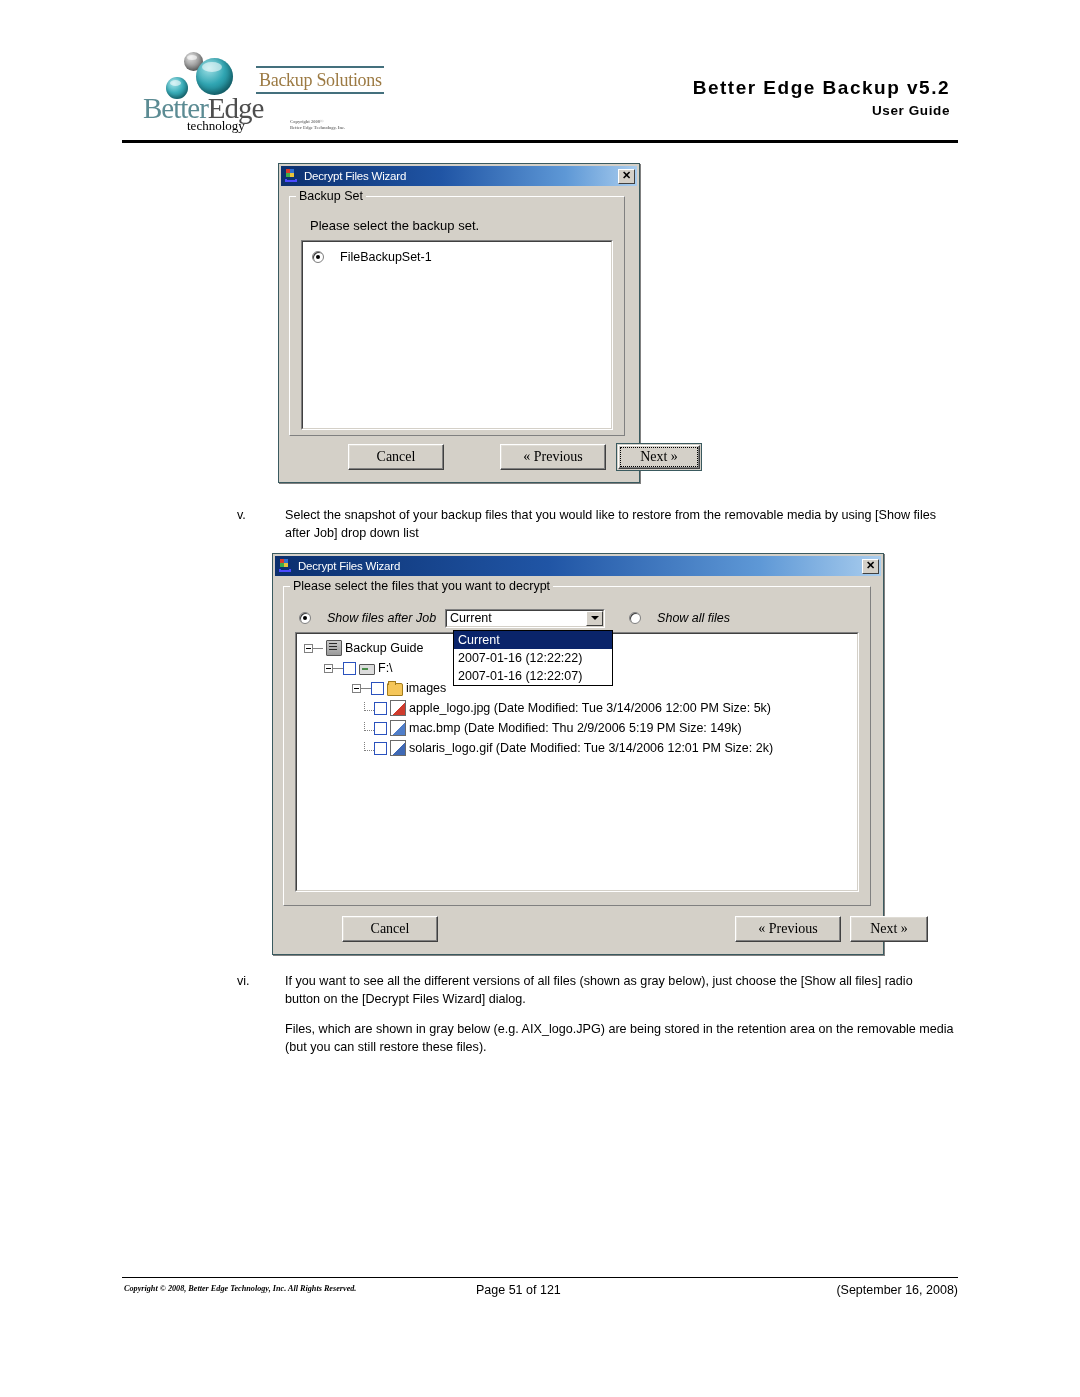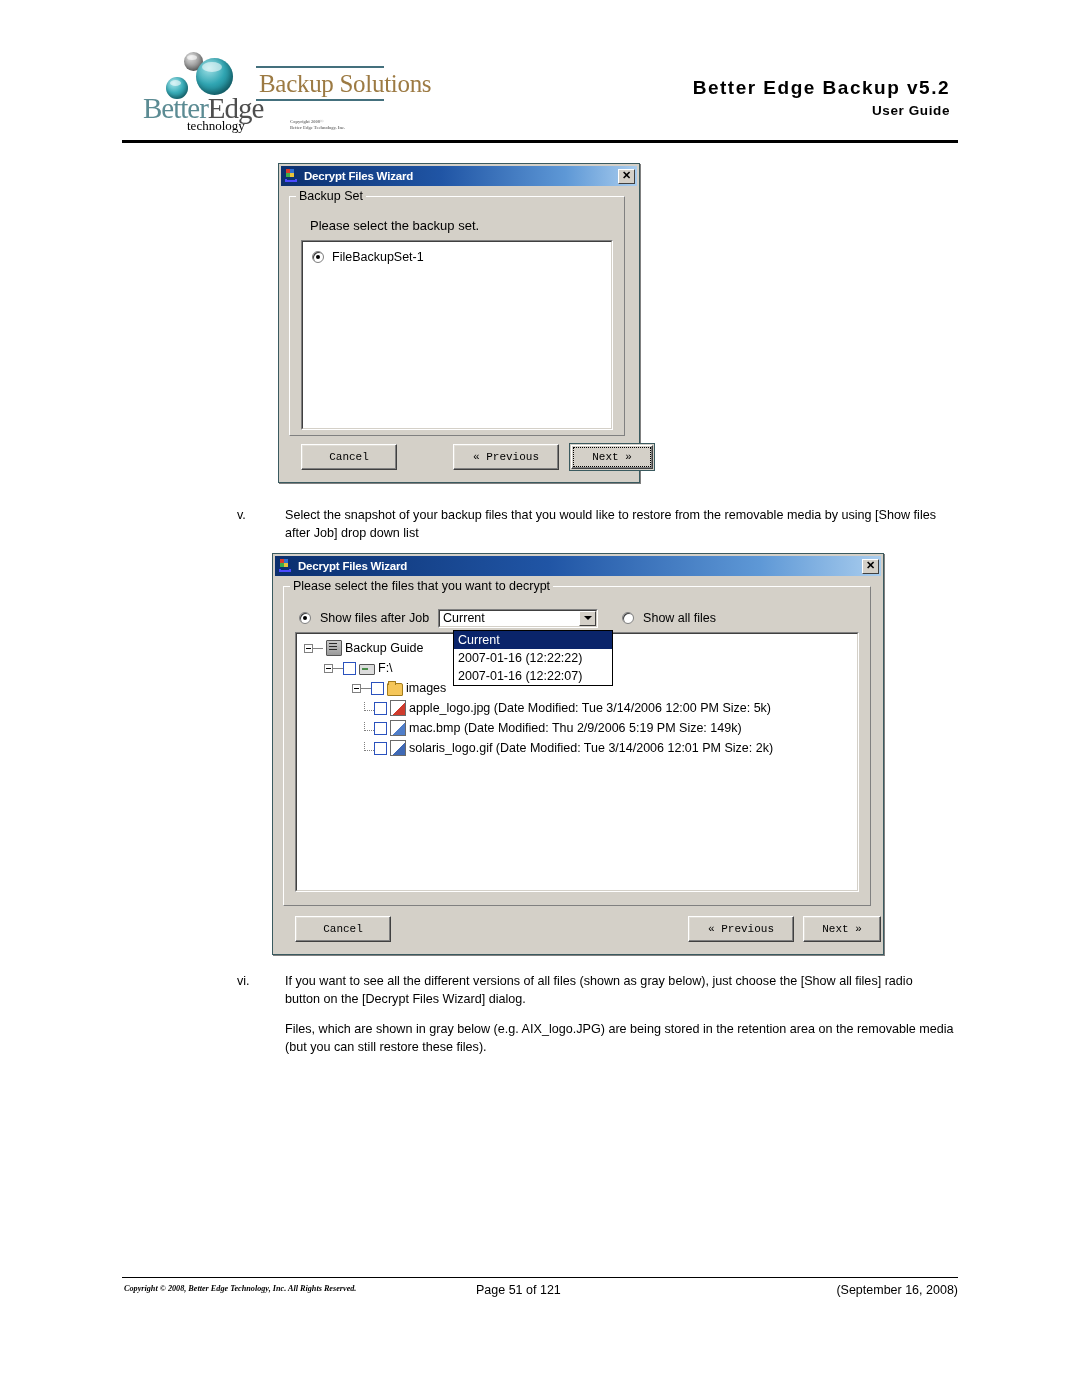--- a/index.html
+++ b/index.html
@@ -98,21 +98,21 @@
     left: 256px; top: 66px;
     width: 140px;
   }
   .bs-rule {
     height: 2px;
     background: #44707d;
     width: 128px;
   }
   .bs-text {
     font-family: "Liberation Serif", serif;
-    font-size: 25px;
+    font-size: 18px;
     color: #9c7a43;
     letter-spacing: -0.3px;
     padding: 2px 0 1px 3px;
     white-space: nowrap;
   }
   #copyright-mini {
     position: absolute;
     left: 290px; top: 119px;
     font-size: 4.5px;
     line-height: 5.5px;
@@ -182,21 +182,21 @@
     left: 1px; top: 11px;
     width: 12px; height: 3px;
     border-left: 2px solid #4a4aff;
     border-bottom: 2px solid #4a4aff;
     border-right: 2px solid #4a4aff;
     box-sizing: border-box;
   }
   .titlebar-text {
     color: #fff;
     font-size: 11.5px;
-    font-weight: bold;
+    font-weight: normal;
     letter-spacing: -0.2px;
     white-space: nowrap;
     flex: 1 1 auto;
   }
   .close-btn {
     width: 17px; height: 15px;
     background: #d4d0c8;
     border-top: 1.5px solid #ffffff;
     border-left: 1.5px solid #ffffff;
     border-right: 1.5px solid #404040;
@@ -253,27 +253,28 @@
     pointer-events: none;
   }
 
   .win-btn {
     position: absolute;
     background: #d4d0c8;
     border: 1.5px solid #ffffff;
     border-right-color: #404040;
     border-bottom-color: #404040;
     box-sizing: border-box;
-    font-family: Liberation Mono, monospace;
-    font-size: 11px;
+    font-family: Liberation Serif, serif;
+    font-size: 14px;
     color: #000;
     display: flex;
     align-items: center;
     justify-content: center;
     box-shadow: inset -1px -1px 0 #808080, inset 1px 1px 0 #dfdcd5;
+    margin-left: 47px;
   }
   .win-btn.default {
     border: 1.5px solid #3a5a5f;
     box-shadow: none;
     padding: 1px;
   }
   .win-btn.default .df-inner {
     width: 100%; height: 100%;
     border: 1.5px solid #ffffff;
     border-right-color: #404040;
@@ -330,35 +331,35 @@
     left: 29px; top: 52px;
     font-size: 13px;
     white-space: nowrap;
   }
   #dlg1-list { left: 20px; top: 74px; width: 312px; height: 190px; }
   #dlg1-radio-row {
     position: absolute;
     left: 10px; top: 9px;
     display: flex;
     align-items: center;
-    gap: 8px;
+    gap: 16px;
   }
   #dlg1-radio-row span.lbl { font-size: 12.5px; }
 
   
   #dlg2 { left: 272px; top: 553px; width: 610px; height: 400px; }
   #dlg2 .groupbox { left: 8px; top: 30px; width: 588px; height: 320px; }
   #dlg2-opts {
     position: absolute;
     left: 24px; top: 52px;
     display: flex;
     align-items: center;
     height: 20px;
   }
-  #dlg2-opts .lbl { font-size: 12.5px; margin-left: 9px; white-space: nowrap; }
+  #dlg2-opts .lbl { font-size: 12.5px; margin-left: 16px; white-space: nowrap; font-style: italic; }
   .combo {
     position: relative;
     width: 160px; height: 19px;
     background: #ffffff;
     border: 1px solid #808080;
     border-right-color: #ffffff;
     border-bottom-color: #ffffff;
     box-sizing: border-box;
     margin-left: 9px;
     display: flex;

